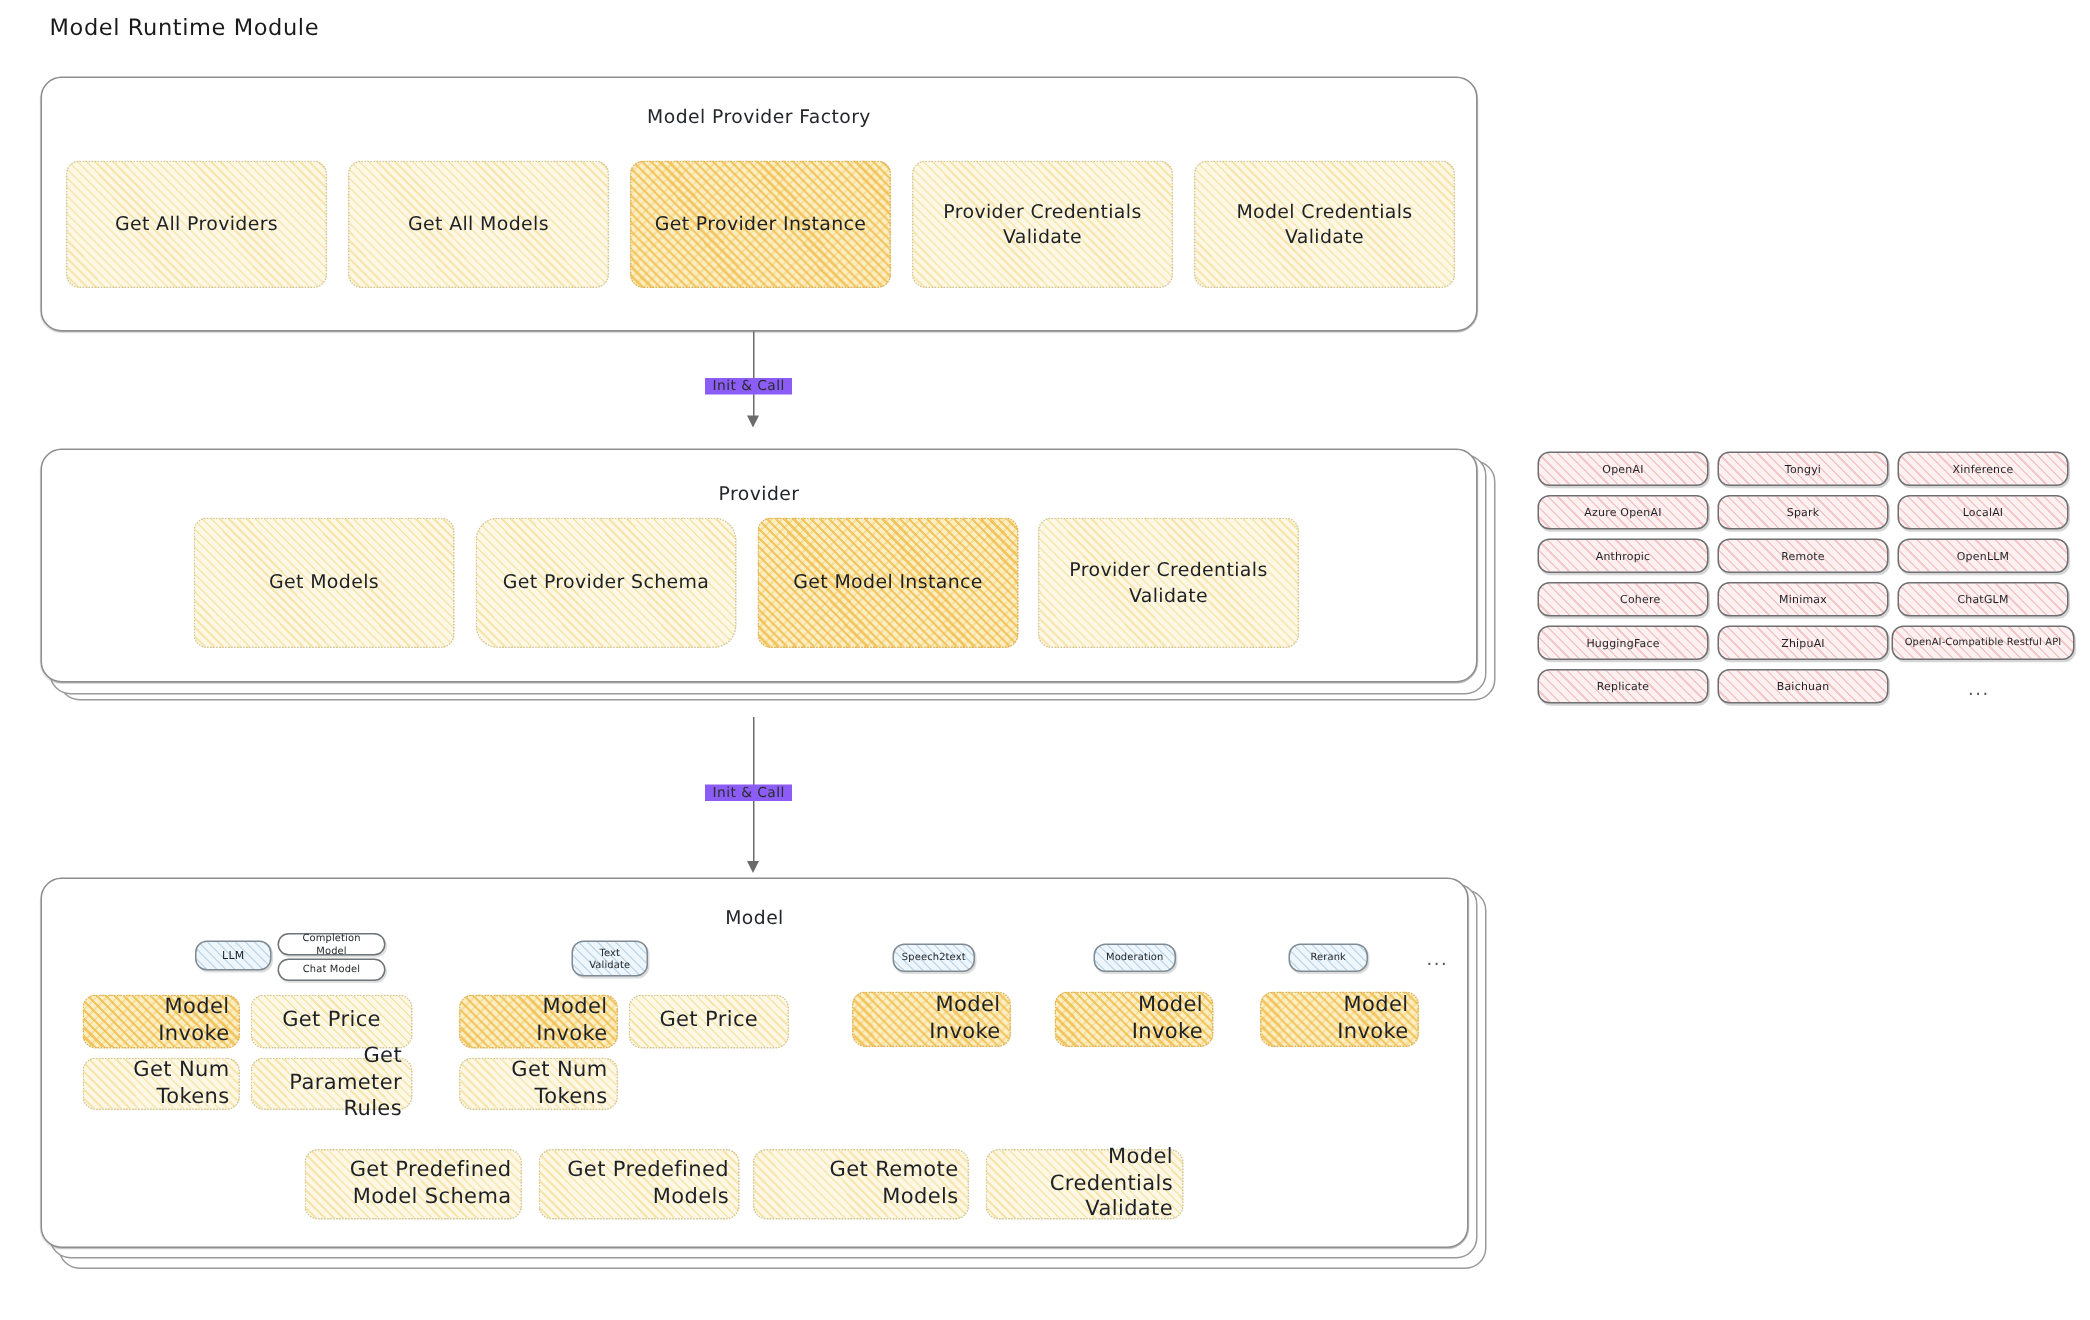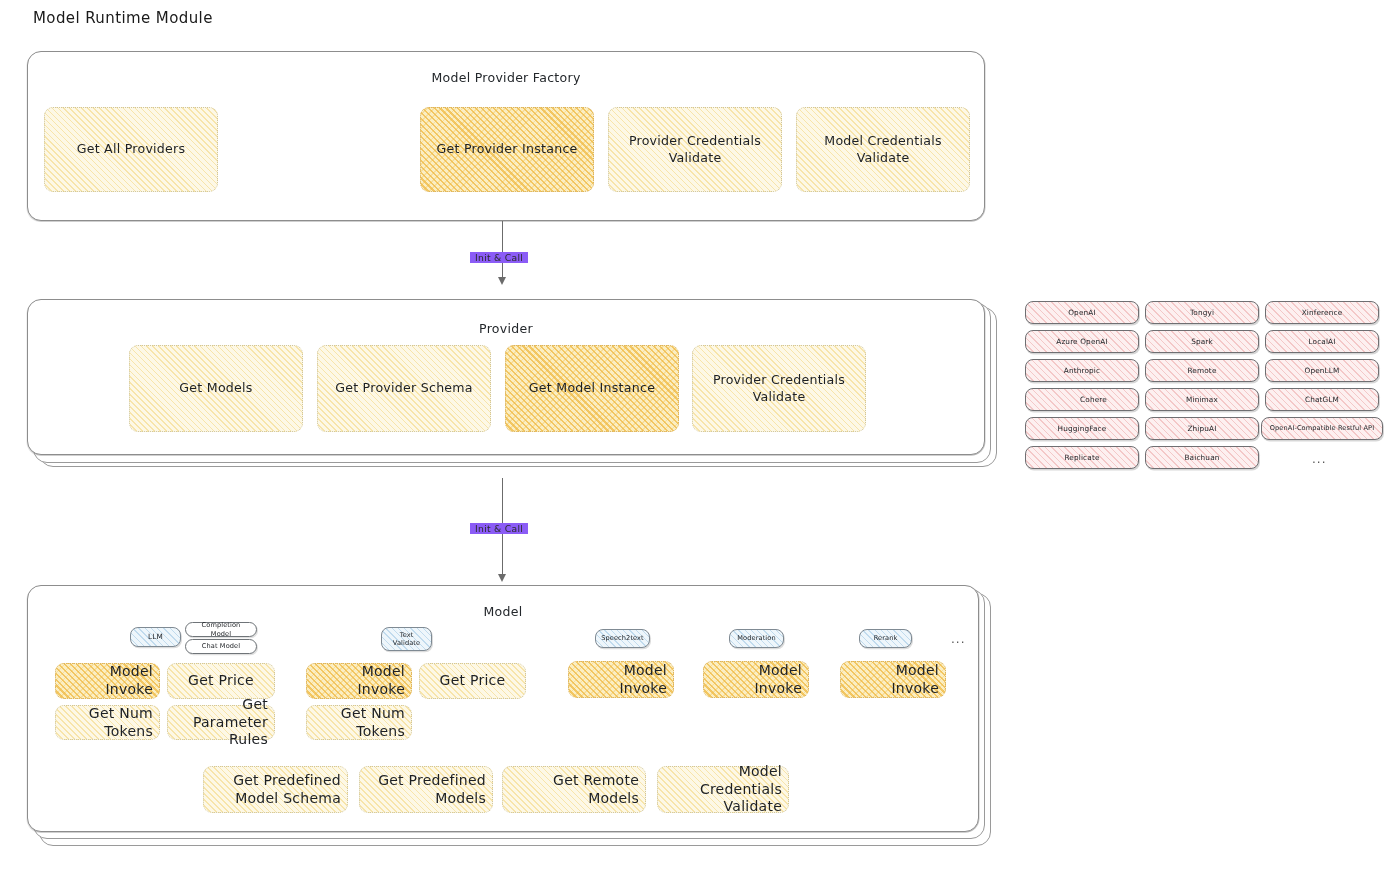--- a/index.html
+++ b/index.html
@@ -144,35 +144,36 @@
 <body>
 
 <div class="canvas">
 
   <div class="abs page-title">Model Runtime Module</div>
 
   <div class="abs container-box" style="left:27px;top:51px;width:958px;height:170px;"></div>
   <div class="abs container-title" style="left:27px;top:70px;width:958px;">Model Provider Factory</div>
 
   <div class="abs node n-yellow fs-13" style="left:44px;top:107px;width:174px;height:85px;">Get All Providers</div>
+  <div class="abs node n-yellow fs-13" style="left:232px;top:107px;width:174px;height:85px;">Get All Models</div>
   <div class="abs node n-amber fs-13" style="left:420px;top:107px;width:174px;height:85px;">Get Provider Instance</div>
   <div class="abs node n-yellow fs-13" style="left:608px;top:107px;width:174px;height:85px;">Provider Credentials Validate</div>
   <div class="abs node n-yellow fs-13" style="left:796px;top:107px;width:174px;height:85px;">Model Credentials Validate</div>
 
   <div class="conn-line" style="left:502px;top:221px;height:58px;"></div>
   <div class="conn-head" style="left:498px;top:277px;"></div>
   <div class="conn-label" style="left:470px;top:252px;">Init &amp; Call</div>
 
   <div class="abs deck-layer" style="left:39px;top:307px;width:958px;height:160px;"></div>
   <div class="abs deck-layer" style="left:33px;top:303px;width:958px;height:160px;"></div>
   <div class="abs container-box" style="left:27px;top:299px;width:958px;height:156px;"></div>
   <div class="abs container-title" style="left:27px;top:321px;width:958px;">Provider</div>
 
   <div class="abs node n-yellow fs-13" style="left:129px;top:345px;width:174px;height:87px;">Get Models</div>
-  <div class="abs node n-yellow fs-13" style="left:317px;top:345px;width:174px;height:87px;">Get Provider Schema</div>
+  <div class="abs node n-yellow fs-13" style="left:317px;top:345px;width:174px;height:87px;border-radius:15px;">Get Provider Schema</div>
   <div class="abs node n-amber fs-13" style="left:505px;top:345px;width:174px;height:87px;">Get Model Instance</div>
   <div class="abs node n-yellow fs-13" style="left:692px;top:345px;width:174px;height:87px;">Provider Credentials Validate</div>
 
   <div class="abs node n-pink fs-8" style="left:1025px;top:301px;width:114px;height:23px;">OpenAI</div>
   <div class="abs node n-pink fs-8" style="left:1025px;top:330px;width:114px;height:23px;">Azure OpenAI</div>
   <div class="abs node n-pink fs-8" style="left:1025px;top:359px;width:114px;height:23px;">Anthropic</div>
   <div class="abs node n-pink fs-8" style="left:1025px;top:388px;width:114px;height:23px;padding-left:29px;">Cohere</div>
   <div class="abs node n-pink fs-8" style="left:1025px;top:417px;width:114px;height:23px;">HuggingFace</div>
   <div class="abs node n-pink fs-8" style="left:1025px;top:446px;width:114px;height:23px;">Replicate</div>
 

